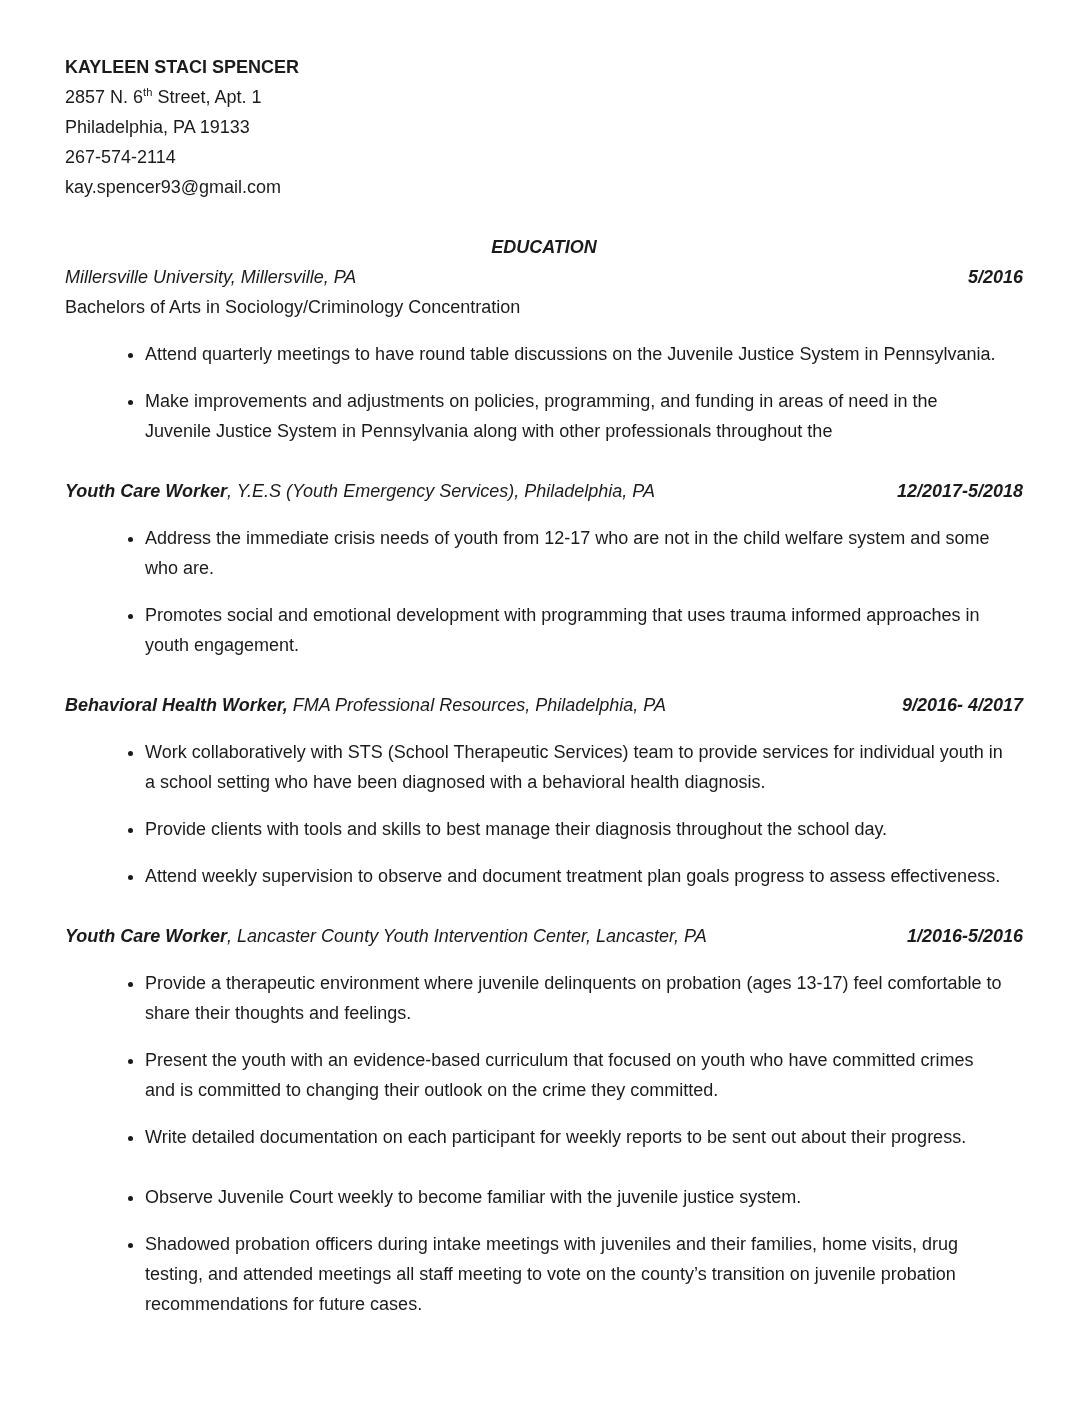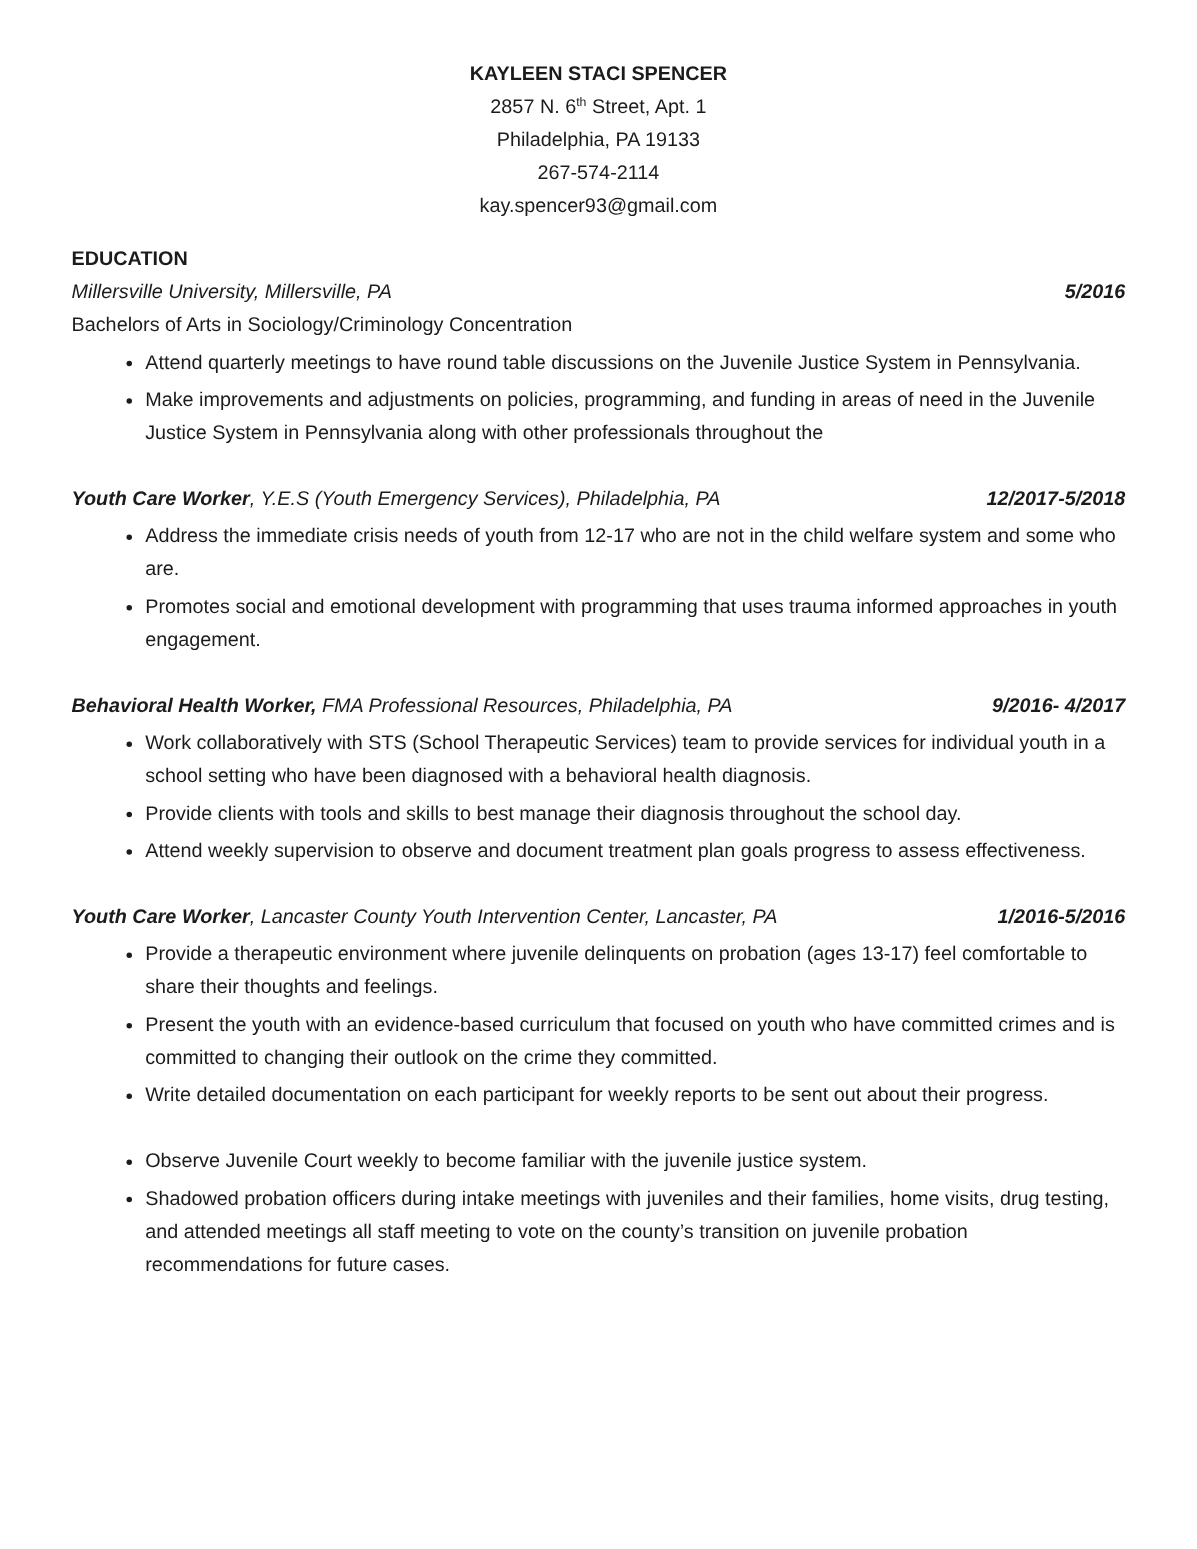--- a/index.html
+++ b/index.html
@@ -13,34 +13,34 @@
     box-sizing: border-box;
     background: #ffffff;
     color: #1b1b1b;
     padding: 52px 65px 40px 65px;
     font-family: "Liberation Sans", "DejaVu Sans", sans-serif;
     font-size: 18px;
     line-height: 30px;
     overflow: hidden;
   }
   .contact {
-    text-align: center;
   }
   .contact .name {
     font-weight: bold;
   }
   sup {
     font-size: 0.62em;
     line-height: 0;
     vertical-align: super;
   }
   .section-heading {
-    text-align: left;
+    text-align: center;
     font-weight: bold;
-    margin-top: 18px;
+    margin-top: 30px;
+    font-style: italic;
   }
   .row {
     display: flex;
     justify-content: space-between;
     align-items: baseline;
     font-style: italic;
   }
   .date {
     font-weight: bold;
     white-space: nowrap;
@@ -55,21 +55,21 @@
   }
   .job-title {
     font-weight: bold;
   }
   ul.bullets {
     margin: 0;
     padding: 0 0 0 63px;
     list-style: disc outside;
   }
   ul.bullets li {
-    margin: 4px;
+    margin: 17px;
     padding: 0;
   }
 </style>
 </head>
 <body>
 
 <div class="page">
 
   <div class="contact">
     <div class="name">KAYLEEN STACI SPENCER</div>

